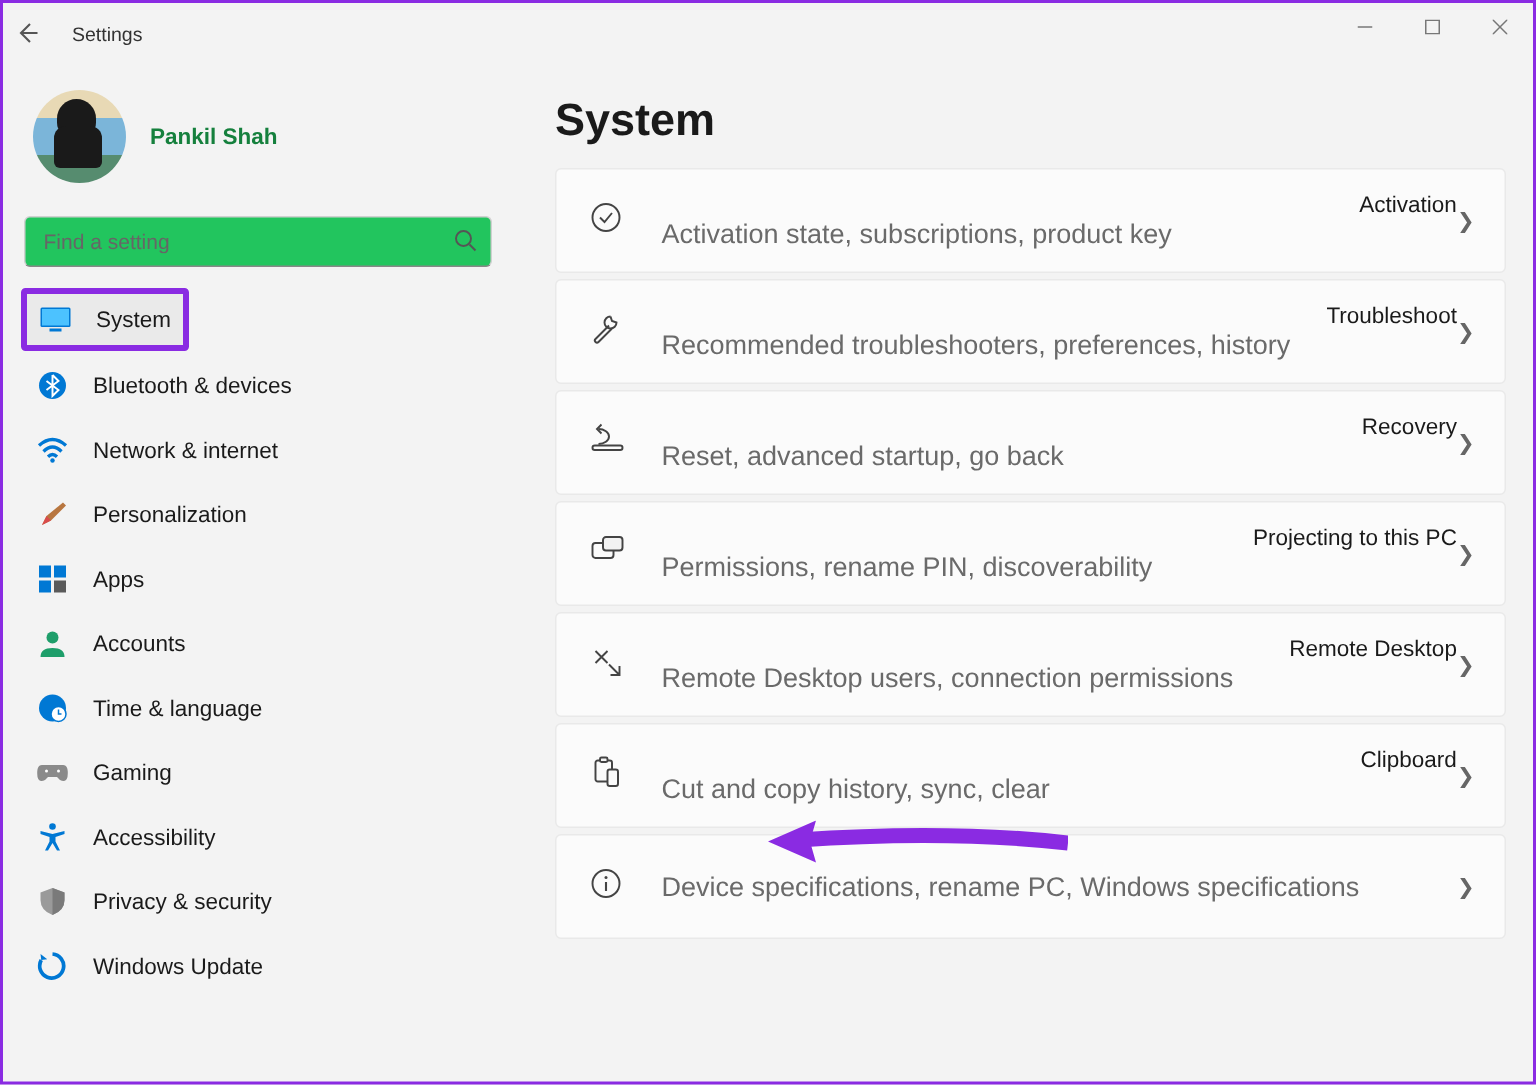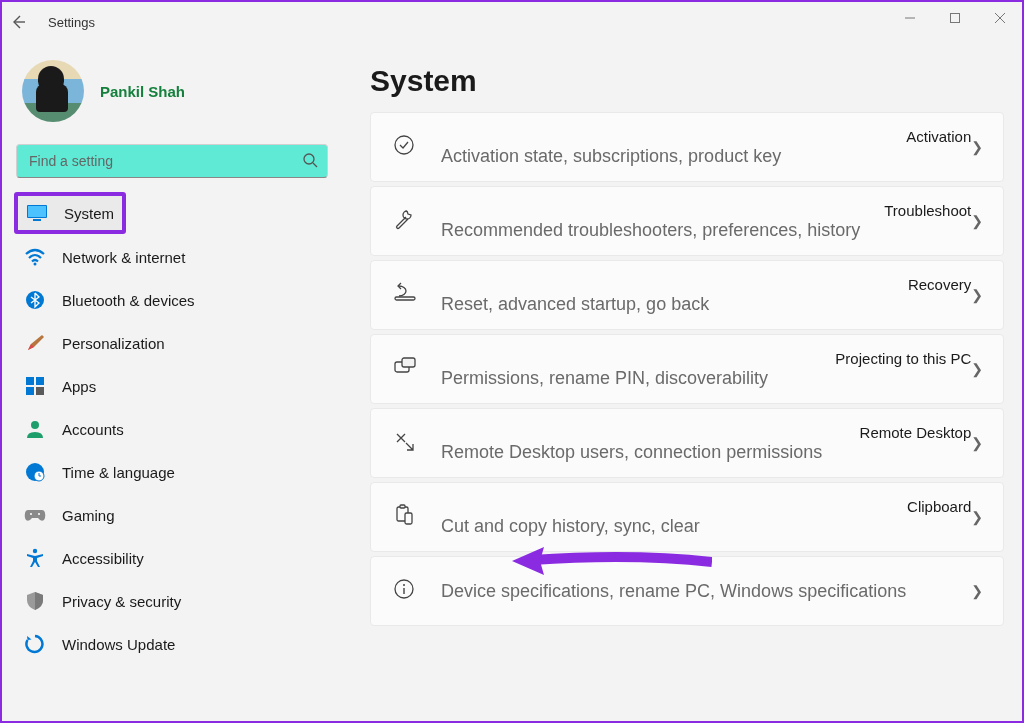--- a/index.html
+++ b/index.html
@@ -16,21 +16,21 @@
 
   
   .sidebar { width: 340px; padding: 10px 12px 0 12px; }
   .profile { display: flex; align-items: center; padding: 8px 8px 16px 8px; }
   .avatar { width: 62px; height: 62px; border-radius: 50%; background: linear-gradient(to bottom, #e8d9b5 30%, #7bb5d9 30%, #7bb5d9 70%, #568c6f 70%); position: relative; overflow: hidden; flex-shrink:0; }
   .avatar::before { content:''; position:absolute; left:16px; top:6px; width:26px; height:26px; background:#1a1a1a; border-radius:50% 50% 40% 40%; }
   .avatar::after { content:''; position:absolute; left:14px; top:24px; width:32px; height:28px; background:#1a1a1a; border-radius:8px 8px 4px 4px; }
   .profile-name { font-size: 15px; font-weight: 600; margin-left: 16px; color: #15803d; }
 
   .search { position: relative; margin: 6px 2px 14px 2px; }
-  .search input { width: 100%; height: 34px; border: 1px solid #d0d0d0; border-bottom: 1.5px solid #888; border-radius: 4px; background: #5eead4; padding: 0 36px 0 12px; font-size: 14px; color: #555; }
+  .search input { width: 100%; height: 34px; border: 1px solid #d0d0d0; border-bottom: 1.5px solid #888; border-radius: 4px; background: #22c55e; padding: 0 36px 0 12px; font-size: 14px; color: #555; }
   .search input::placeholder { color: #666; }
   .search .mag { position: absolute; right: 10px; top: 8px; color: #555; }
 
   .nav { list-style: none; margin-top: 6px; }
   .nav li { display: flex; align-items: center; height: 40px; padding: 0 10px; font-size: 15px; color: #1a1a1a; border-radius: 4px; margin: 3px 0; }
   .nav li.selected { background: #eaeaea; }
   .nav li .nicon { width: 22px; height: 22px; display:flex; align-items:center; justify-content:center; margin-right: 16px; flex-shrink:0; }
   .nav li .nlabel { white-space: nowrap; }
   .highlight-box { border: 4px solid #8a2be2; border-radius: 3px; padding: 0 !important; height: auto !important; display: inline-block !important; }
   .highlight-inner { display: flex; align-items:center; height: 34px; padding: 0 8px; }
@@ -107,41 +107,41 @@
                   <rect x="2" y="2" width="18" height="11" fill="#4cc2ff"></rect>
                   <rect x="7" y="15" width="8" height="2" fill="#0078d4"></rect>
                 </svg>
             </span>
             <span class="nlabel">System</span>
           </span>
         </span>
       </li>
       <li>
         <span class="nicon">
+            <svg width="20" height="20" viewBox="0 0 20 20">
+              <circle cx="10" cy="10" r="9" fill="#0078d4"></circle>
+              <path d="M10 3 L10 17 L14 13 L6 7 M10 3 L14 7 L6 13" stroke="white" stroke-width="1.3" fill="none"></path>
+            </svg>
+          </span>
+        <span class="nlabel">Bluetooth &amp; devices</span>
+      </li>
+      <li>
+        <span class="nicon">
             <svg width="20" height="18" viewBox="0 0 20 18">
               <path d="M1 6 Q10 -2 19 6" stroke="#0078d4" stroke-width="2.2" fill="none"></path>
               <path d="M4 10 Q10 4 16 10" stroke="#0078d4" stroke-width="2.2" fill="none"></path>
               <path d="M7 13.5 Q10 10.5 13 13.5" stroke="#0078d4" stroke-width="2.2" fill="none"></path>
               <circle cx="10" cy="16" r="1.5" fill="#0078d4"></circle>
             </svg>
           </span>
         <span class="nlabel">Network &amp; internet</span>
       </li>
       <li>
         <span class="nicon">
             <svg width="20" height="20" viewBox="0 0 20 20">
-              <circle cx="10" cy="10" r="9" fill="#0078d4"></circle>
-              <path d="M10 3 L10 17 L14 13 L6 7 M10 3 L14 7 L6 13" stroke="white" stroke-width="1.3" fill="none"></path>
-            </svg>
-          </span>
-        <span class="nlabel">Bluetooth &amp; devices</span>
-      </li>
-      <li>
-        <span class="nicon">
-            <svg width="20" height="20" viewBox="0 0 20 20">
               <path d="M3 17 L6 11 L17 2 L19 4 L9 14 Z" fill="#b8763f"></path>
               <path d="M3 17 L6 11 L9 14 Z" fill="#d94b4b"></path>
             </svg>
           </span>
         <span class="nlabel">Personalization</span>
       </li>
       <li>
         <span class="nicon">
             <svg width="20" height="20" viewBox="0 0 20 20">
               <rect x="1" y="1" width="8" height="8" fill="#0078d4"></rect>

